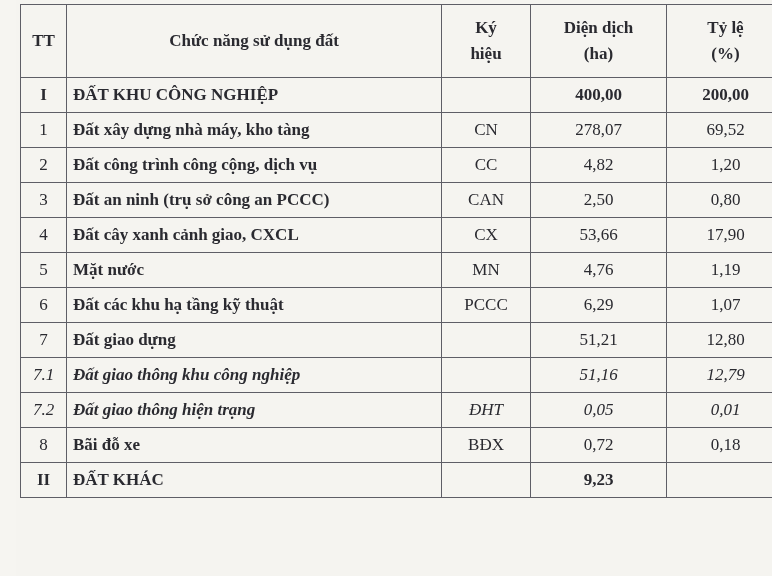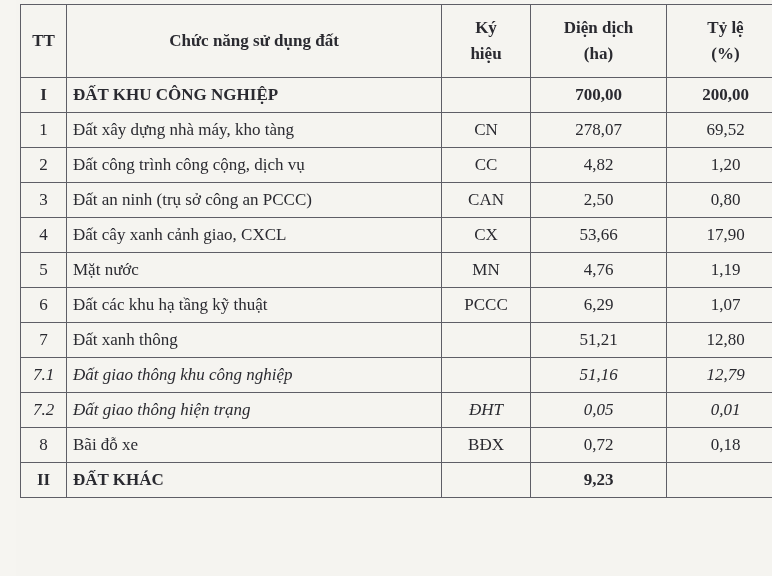--- a/index.html
+++ b/index.html
@@ -49,21 +49,21 @@
     table.landuse td {
       height: 34px;
     }
     col.c-tt { width: 46px; }
     col.c-fn { width: 375px; }
     col.c-kh { width: 89px; }
     col.c-dt { width: 136px; }
     col.c-tl { width: 118px; }
 
     .center { text-align: center; }
-    .left { text-align: left; }
+    .left { text-align: left; font-weight: bold; }
     tr.row-section td { font-weight: bold; }
     tr.row-sub td { font-style: italic; }
     th.fn-header { text-align: center; padding-left: 40px; }
   </style>
 </head>
 <body>
 
 <div class="page">
   <table class="landuse">
     <colgroup>
@@ -89,21 +89,21 @@
           <span>Tỷ lệ</span><br>
           <span>(%)</span>
         </th>
       </tr>
     </thead>
     <tbody>
       <tr class="row-section">
         <td class="center">I</td>
         <td class="left">ĐẤT KHU CÔNG NGHIỆP</td>
         <td class="center"></td>
-        <td class="center">700,00</td>
+        <td class="center">400,00</td>
         <td class="center">200,00</td>
       </tr>
       <tr>
         <td class="center">1</td>
         <td class="left">Đất xây dựng nhà máy, kho tàng</td>
         <td class="center">CN</td>
         <td class="center">278,07</td>
         <td class="center">69,52</td>
       </tr>
       <tr>
@@ -136,21 +136,21 @@
       </tr>
       <tr>
         <td class="center">6</td>
         <td class="left">Đất các khu hạ tầng kỹ thuật</td>
         <td class="center">PCCC</td>
         <td class="center">6,29</td>
         <td class="center">1,07</td>
       </tr>
       <tr>
         <td class="center">7</td>
-        <td class="left">Đất xanh thông</td>
+        <td class="left">Đất giao dựng</td>
         <td class="center"></td>
         <td class="center">51,21</td>
         <td class="center">12,80</td>
       </tr>
       <tr class="row-sub">
         <td class="center">7.1</td>
         <td class="left">Đất giao thông khu công nghiệp</td>
         <td class="center"></td>
         <td class="center">51,16</td>
         <td class="center">12,79</td>

